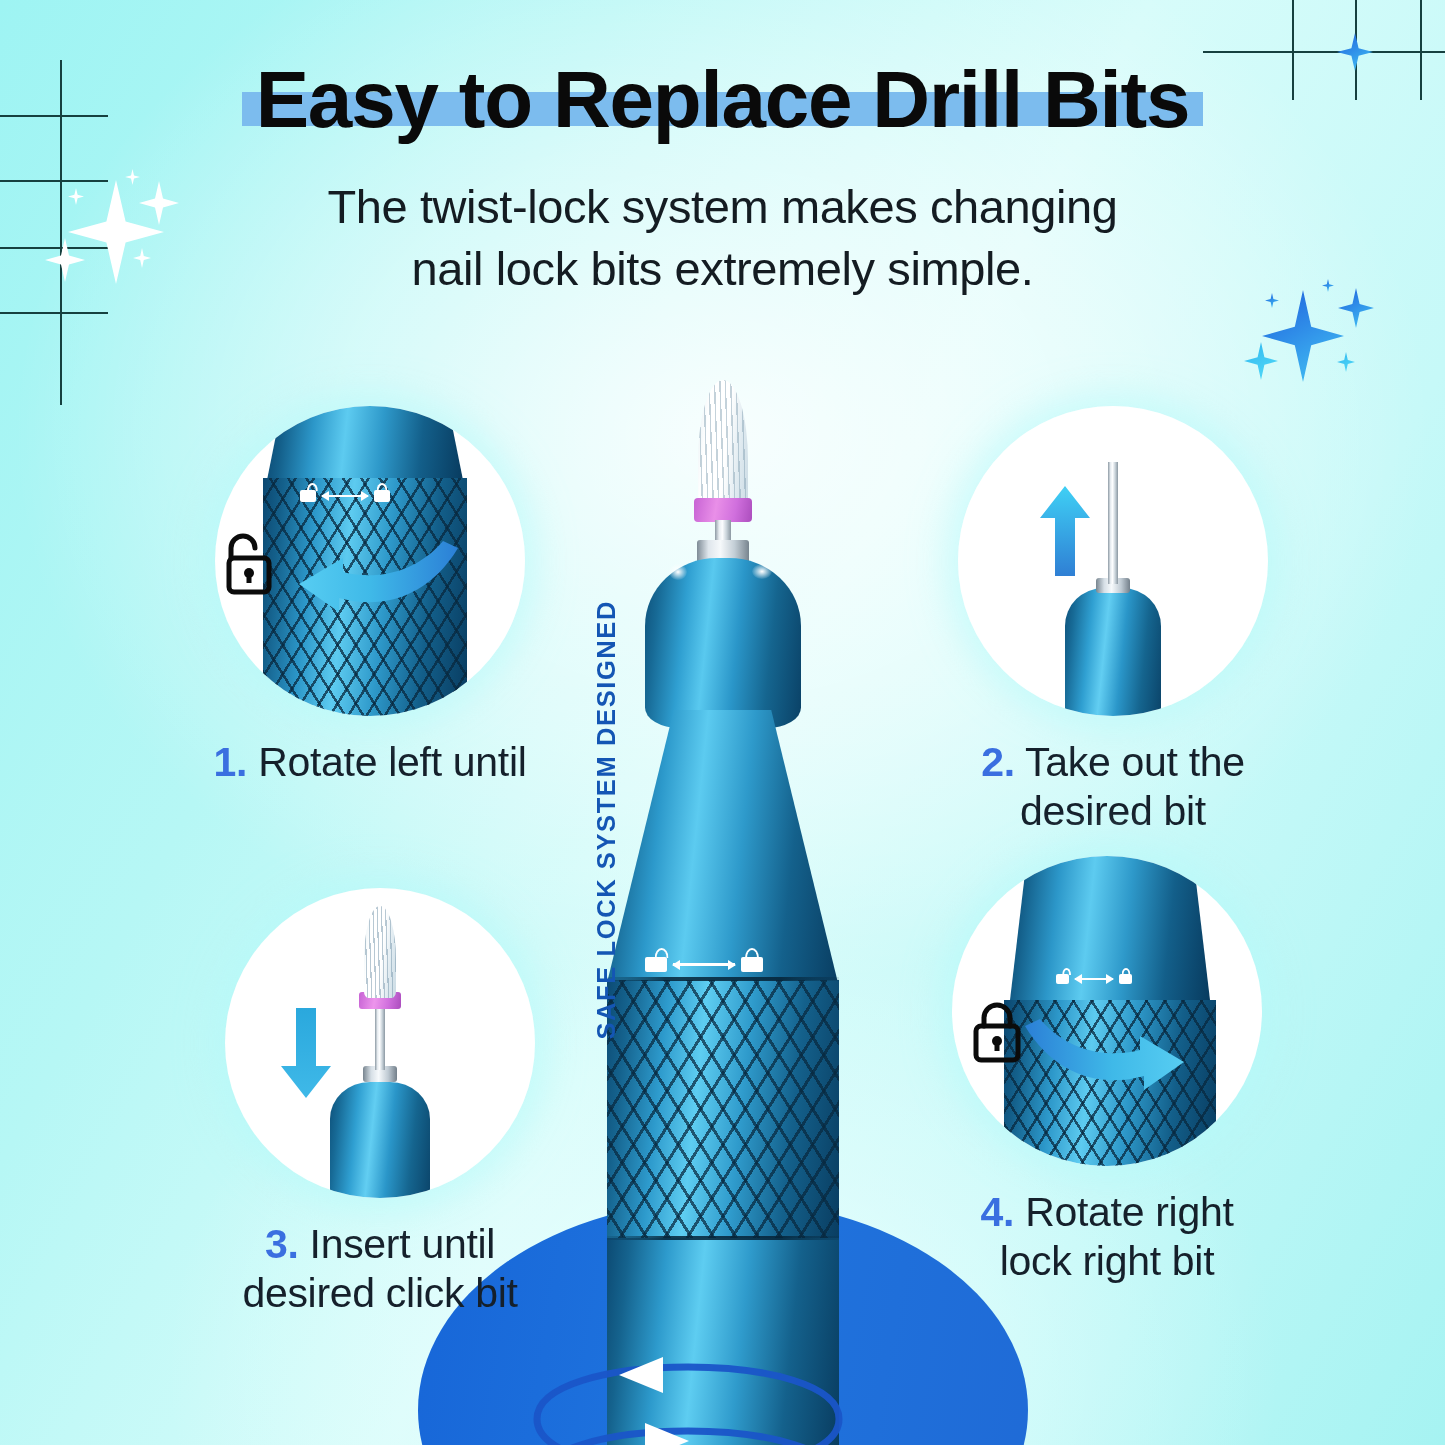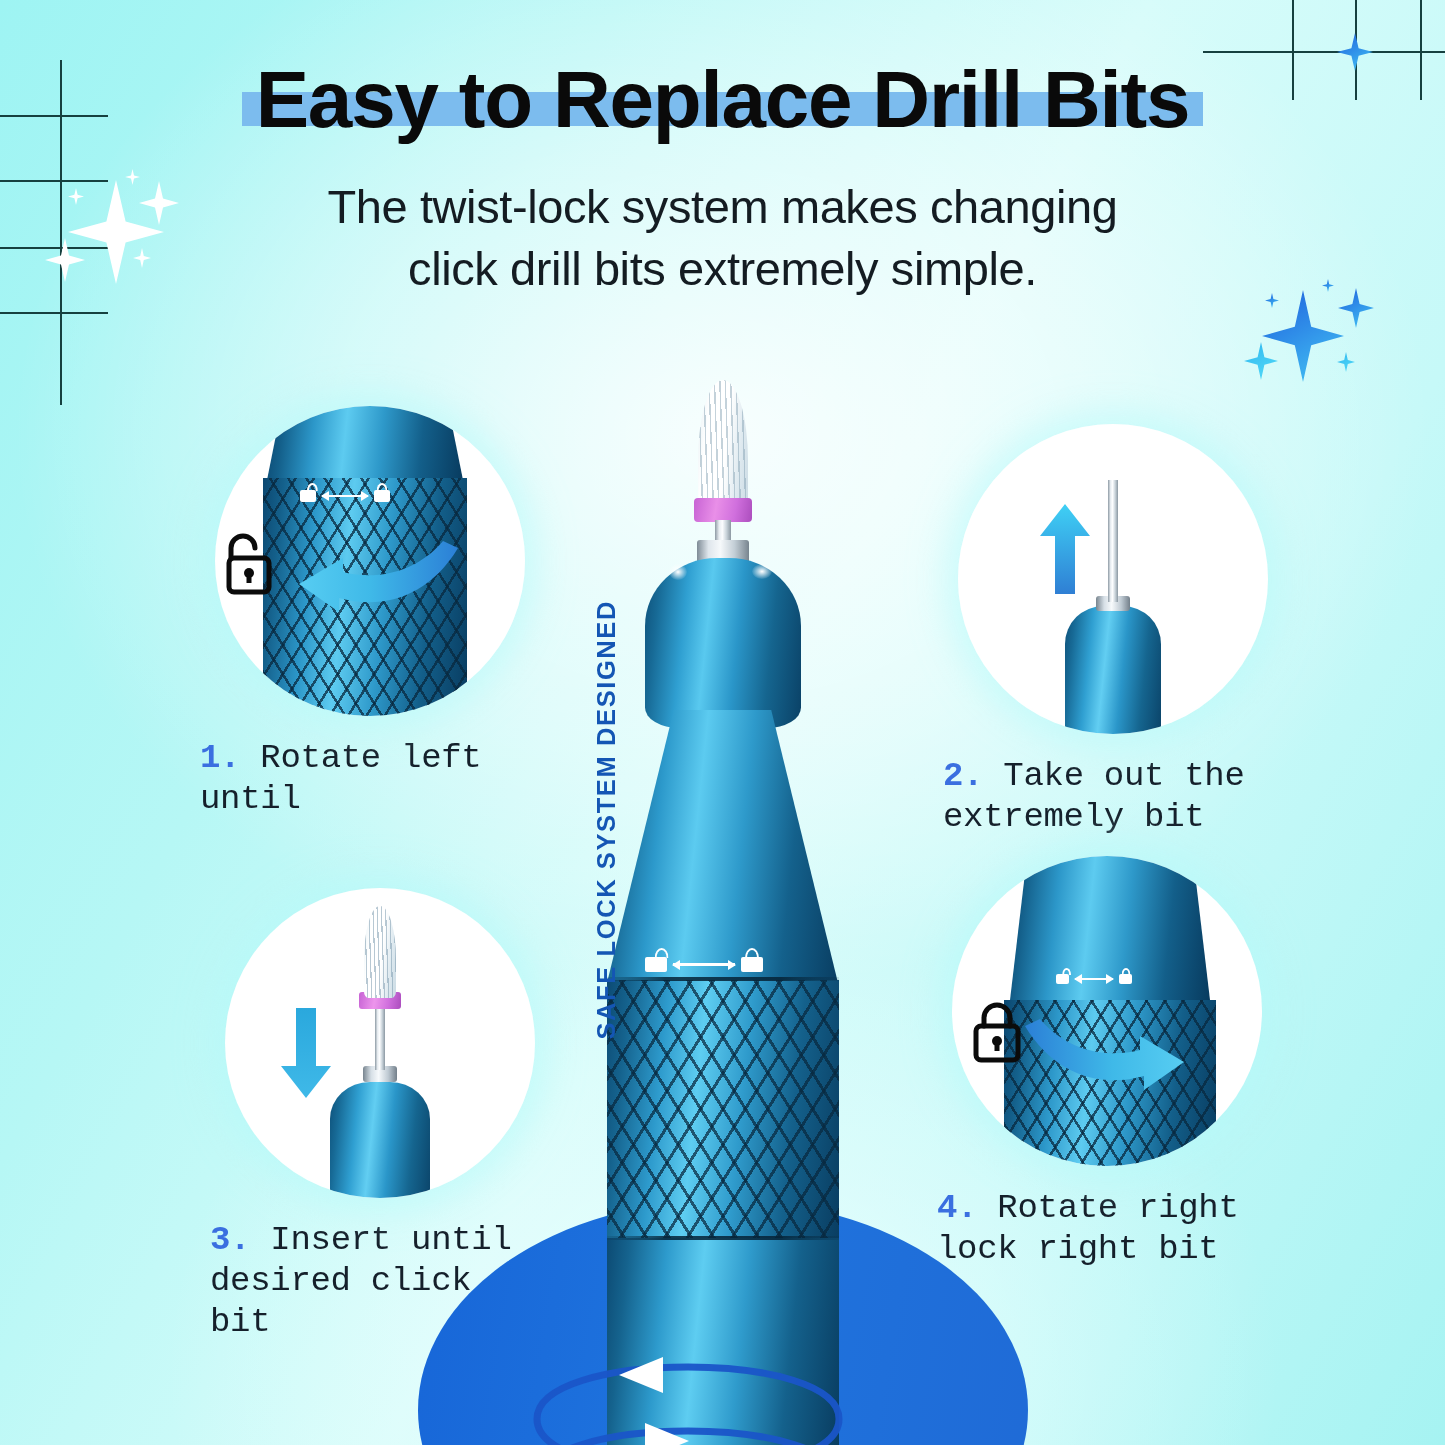--- a/index.html
+++ b/index.html
@@ -263,27 +263,27 @@
   .step-circle {
     position: relative;
     width: 310px; height: 310px;
     border-radius: 50%;
     background: radial-gradient(circle at 50% 44%, #ffffff 0%, #ffffff 72%, #f4fffe 86%, #e3fbfa 100%);
     box-shadow: 0 0 34px 14px rgba(180,250,250,0.55);
     overflow: hidden;
   }
   .step-caption {
     margin-top: 22px;
-    font-size: 34px;
+    text-align: center;
+    font-size: 41px;
     line-height: 1.2;
     color: #15202b;
     letter-spacing: -0.3px;
     width: 340px;
     margin-left: -15px;
-    font-family: Liberation Mono, monospace;
   }
   .step-caption .num { color: #3a6fe0; font-weight: 700; }
 
   
   .padlock { position: absolute; z-index: 6; }
 
   
   .mini-grip {
     position: absolute;
     background: linear-gradient(96deg,
@@ -347,21 +347,21 @@
   <div class="sparkle cyan" style="left:1244px; top:342px; width:34px; height:38px;"></div>
   <div class="sparkle cyan" style="left:1337px; top:352px; width:18px; height:20px;"></div>
 
   <div id="headline-wrap">
     <div id="title-outer">
       <div id="title-highlight"></div>
       <h1 id="page-title">Easy to Replace Drill Bits</h1>
     </div>
     <div id="subtitle">
       <div>The twist-lock system makes changing</div>
-      <div>click drill bits extremely simple.</div>
+      <div>nail lock bits extremely simple.</div>
     </div>
   </div>
 
   <div id="base-ellipse"></div>
 
   <div class="step" style="left:215px; top:406px;">
     <div class="step-circle">
 
       <div class="mini-top" style="left:52px; top:-4px; width:196px; height:78px; clip-path: polygon(8% 0%, 92% 0%, 100% 100%, 0% 100%);"></div>
       <div class="mini-grip" style="left:48px; top:72px; width:204px; height:250px; border-radius:0 0 16px 16px;">
@@ -394,21 +394,21 @@
     </div>
   </div>
 
   <svg class="padlock" width="62" height="70" style="left:215px; top:530px;" viewBox="0 0 62 70">
     <path d="M16 28 L16 18 A12 12 0 0 1 40 18" fill="none" stroke="#0b0b0b" stroke-width="5" stroke-linecap="round"></path>
     <rect x="14" y="28" width="40" height="34" rx="5" fill="none" stroke="#0b0b0b" stroke-width="5"></rect>
     <circle cx="34" cy="43" r="5" fill="#0b0b0b"></circle>
     <rect x="31.5" y="43" width="5" height="10" fill="#0b0b0b"></rect>
   </svg>
 
-  <div class="step" style="left:958px; top:424px;">
+  <div class="step" style="left:958px; top:406px;">
     <div class="step-circle">
 
       <div class="stub" style="top:182px; width:96px; height:146px;"></div>
 
       <div style="position:absolute; left:50%; transform:translateX(-50%); top:172px; width:34px; height:15px; border-radius:3px;
            background:linear-gradient(90deg,#78858f 0%,#d6dfe6 24%,#f7fafc 46%,#bfcad3 74%,#737f8a 100%);"></div>
 
       <div style="position:absolute; left:50%; transform:translateX(-50%); top:56px; width:10px; height:122px;
            background:linear-gradient(90deg,#8d9aa4 0%,#eaeff3 26%,#fdfeff 46%,#c9d3da 72%,#8b98a2 100%);"></div>
 
@@ -417,21 +417,21 @@
           <linearGradient id="gUp" x1="0%" y1="100%" x2="0%" y2="0%">
             <stop offset="0%" stop-color="#2f7fd4"></stop>
             <stop offset="100%" stop-color="#3fd0f5"></stop>
           </linearGradient>
         </defs>
         <path d="M25 0 L50 32 L35 32 L35 90 L15 90 L15 32 L0 32 Z" fill="url(#gUp)"></path>
       </svg>
     </div>
     <div class="step-caption">
       <div><span class="num">2.</span> <span>Take out the</span></div>
-      <div>extremely bit</div>
+      <div>desired bit</div>
     </div>
   </div>
 
   <div class="step" style="left:225px; top:888px;">
     <div class="step-circle">
 
       <div class="stub" style="top:194px; width:100px; height:142px;"></div>
 
       <div style="position:absolute; left:50%; transform:translateX(-50%); top:178px; width:34px; height:16px; border-radius:3px;
            background:linear-gradient(90deg,#78858f 0%,#d6dfe6 24%,#f7fafc 46%,#bfcad3 74%,#737f8a 100%);"></div>

